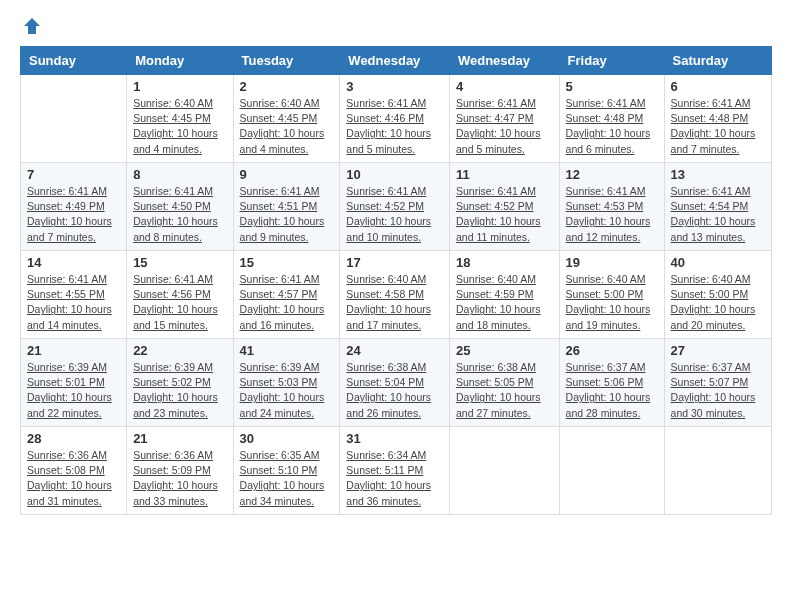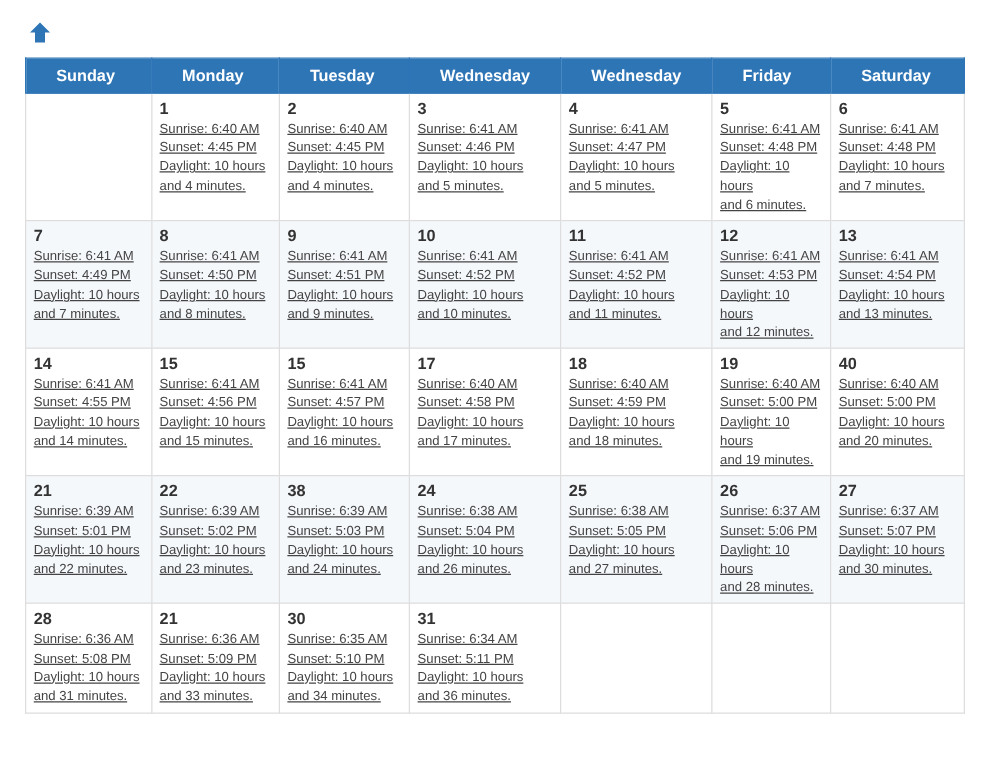--- a/index.html
+++ b/index.html
@@ -58,21 +58,21 @@
     }
     .calendar {
       width: 100%;
       border-collapse: collapse;
       font-size: 11px;
     }
     .calendar th {
       background-color: #2e75b6;
       color: #fff;
       text-align: left;
-      padding: 6px 24px;
+      padding: 6px 8px;
       font-size: 13px;
       font-weight: bold;
       border: 1px solid #2e75b6;
     }
     .calendar td {
       vertical-align: top;
       padding: 4px 6px;
       border: 1px solid #ddd;
       background: #fff;
       width: 113px;
@@ -221,21 +221,21 @@
         <tr>
           <td>
             <span class="day-number">21</span>
             <div class="day-info">Sunrise: 6:39 AM<br>Sunset: 5:01 PM<br>Daylight: 10 hours<br>and 22 minutes.</div>
           </td>
           <td>
             <span class="day-number">22</span>
             <div class="day-info">Sunrise: 6:39 AM<br>Sunset: 5:02 PM<br>Daylight: 10 hours<br>and 23 minutes.</div>
           </td>
           <td>
-            <span class="day-number">38</span>
+            <span class="day-number">41</span>
             <div class="day-info">Sunrise: 6:39 AM<br>Sunset: 5:03 PM<br>Daylight: 10 hours<br>and 24 minutes.</div>
           </td>
           <td>
             <span class="day-number">24</span>
             <div class="day-info">Sunrise: 6:38 AM<br>Sunset: 5:04 PM<br>Daylight: 10 hours<br>and 26 minutes.</div>
           </td>
           <td>
             <span class="day-number">25</span>
             <div class="day-info">Sunrise: 6:38 AM<br>Sunset: 5:05 PM<br>Daylight: 10 hours<br>and 27 minutes.</div>
           </td>

